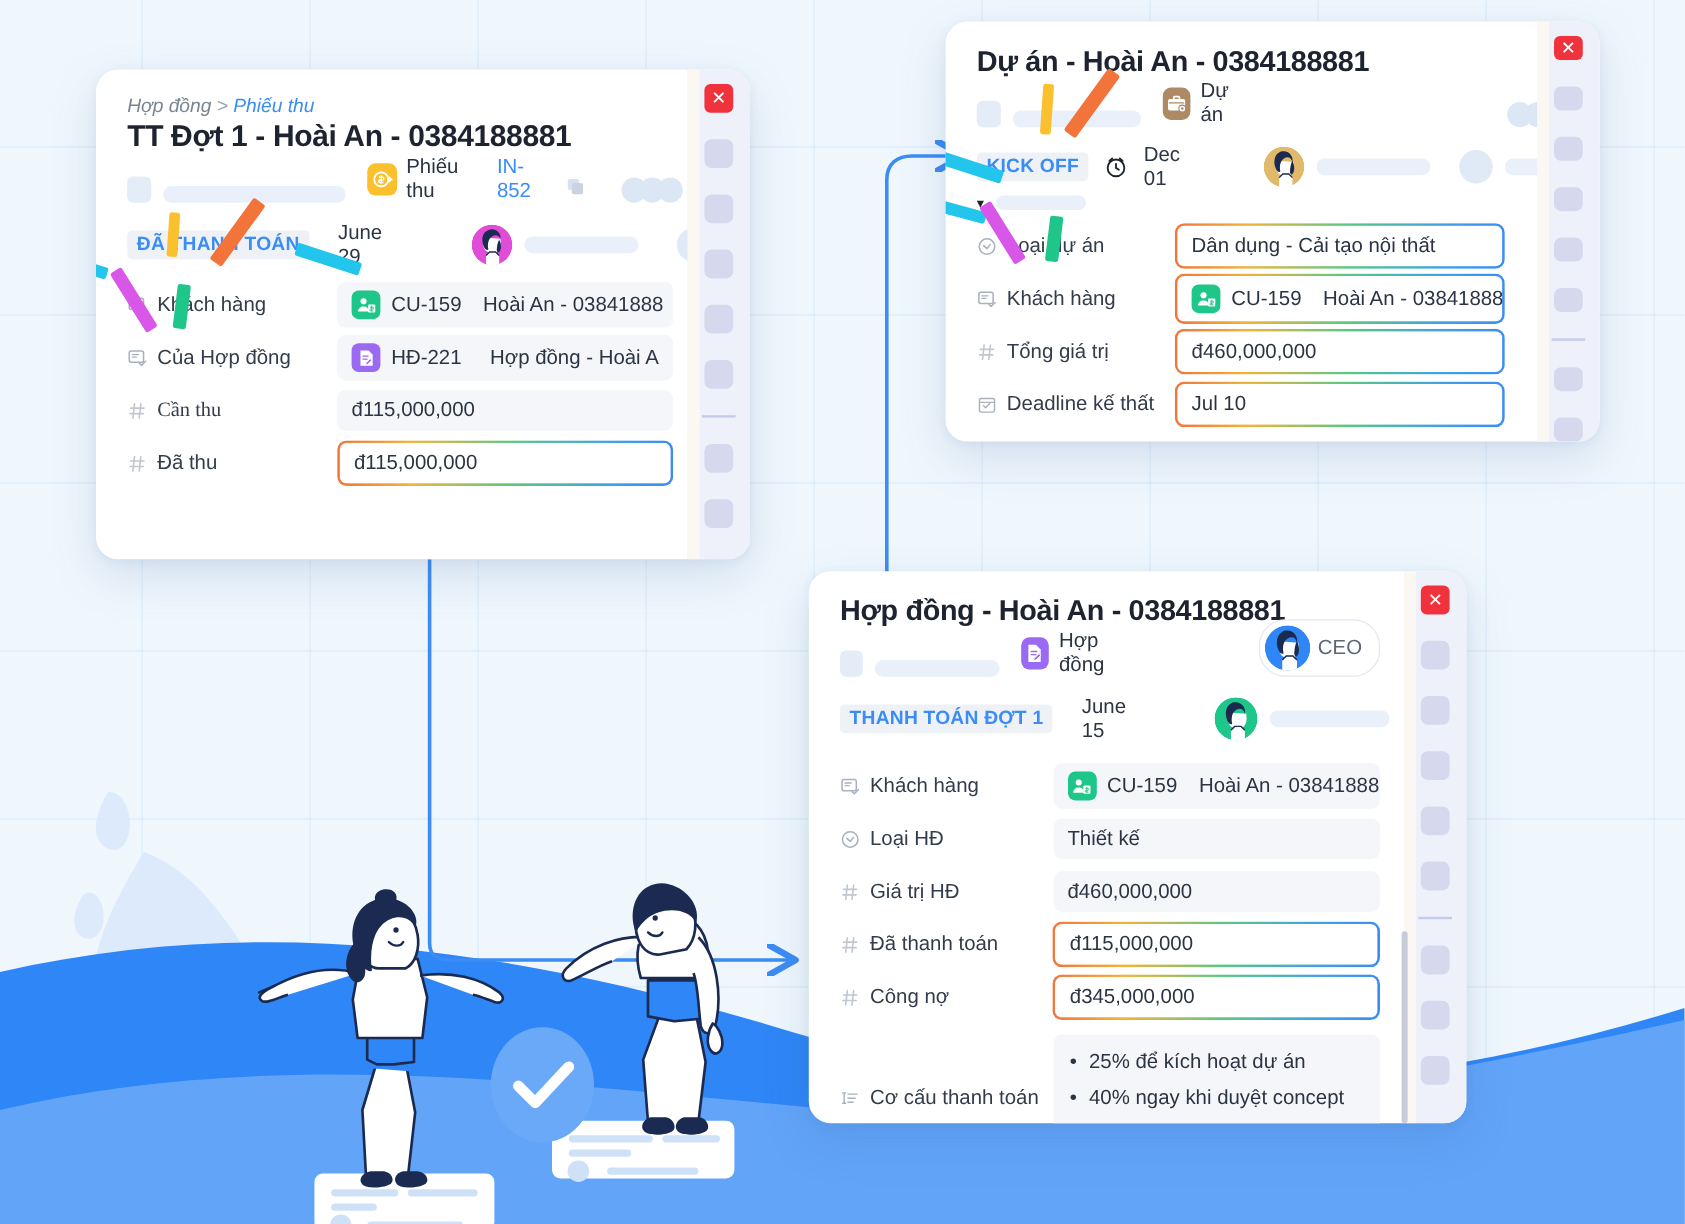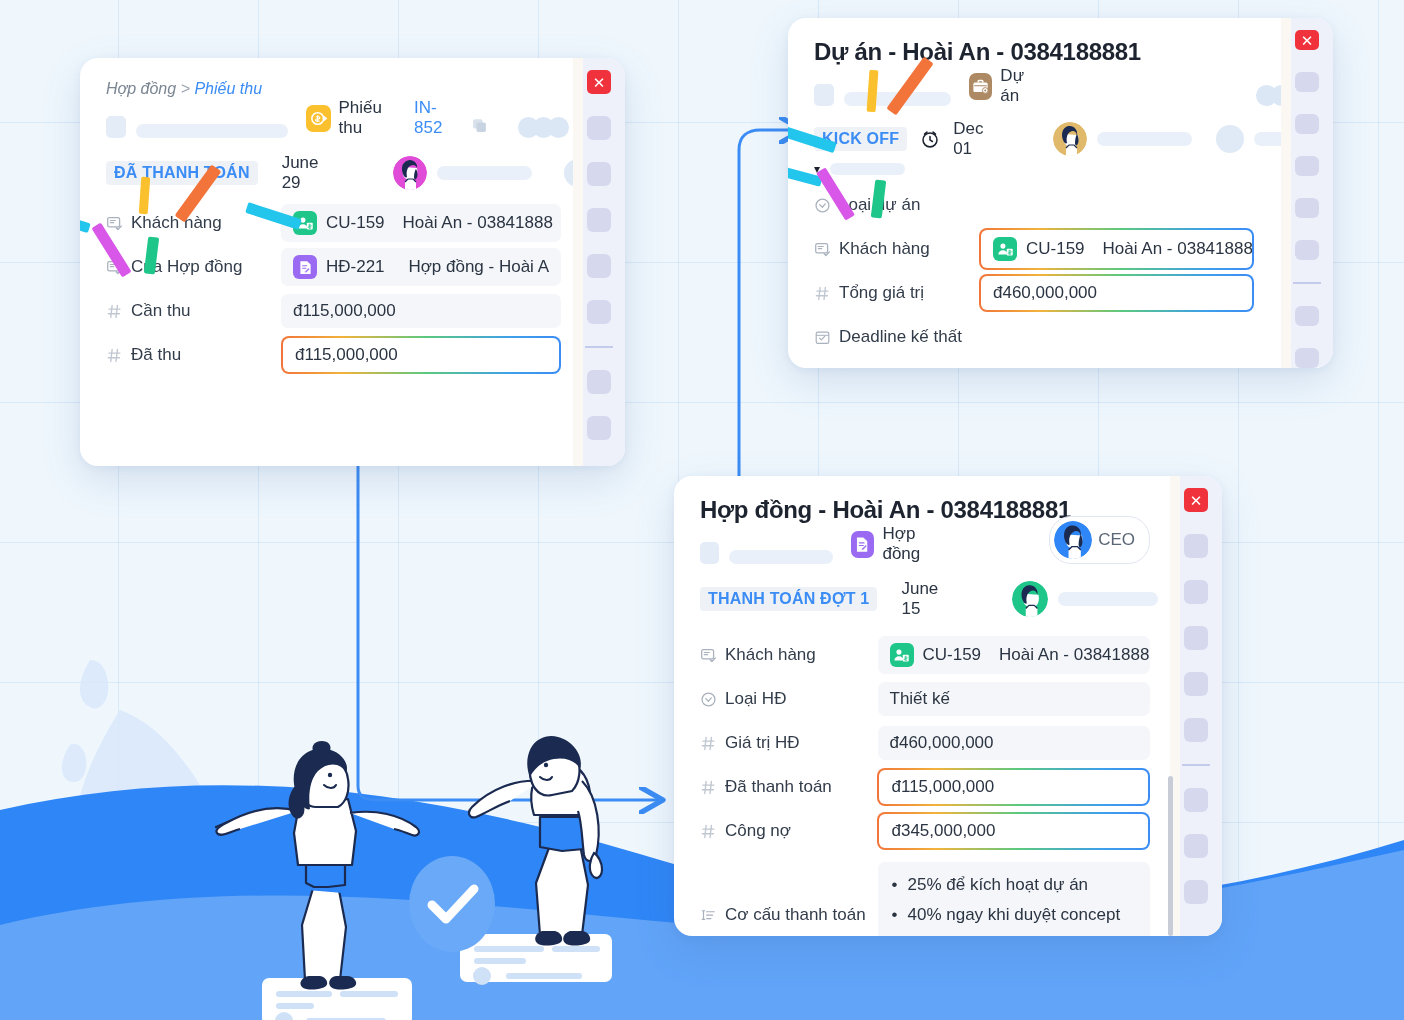--- a/index.html
+++ b/index.html
@@ -225,20 +225,21 @@
   </g>
 </svg>
 
 <div class="card" id="card-receipt" style="left:80px; top:58px; width:545px; height:408px;">
   <div class="card-body" style="padding-right:56px;">
     <div class="crumb">
       <span>Hợp đồng</span>
       <span class="crumb-sep">&gt;</span>
       <span class="crumb-link">Phiếu thu</span>
     </div>
+    <div class="card-title">TT Đợt 1 - Hoài An - 0384188881</div>
 
     <div class="meta-row">
       <div class="ph-sq"></div>
       <div class="ph-bar" style="width:165px;"></div>
       <div class="type-chip" style="margin-left:8px;">
         <span class="type-ico" style="background:#fbc02d;">
           <svg width="19" height="19" viewBox="0 0 24 24" fill="none">
             <circle cx="11" cy="12" r="7.4" stroke="#fff" stroke-width="1.9"></circle>
             <path d="M11 8.2v7.6M9.2 9.8h3.1a1.4 1.4 0 010 2.8h-2.6a1.4 1.4 0 000 2.8h3.1" stroke="#fff" stroke-width="1.5" stroke-linecap="round"></path>
             <path d="M18 12h4M19.6 10l2 2-2 2" stroke="#fff" stroke-width="1.9" stroke-linecap="round" stroke-linejoin="round"></path>
@@ -328,21 +329,21 @@
               </svg>
           </span>
           <span class="rec-code">HĐ-221</span>
           <span class="gap"></span>
           <span class="rec-name">Hợp đồng - Hoài A</span>
         </div>
       </div>
 
 
       <div class="frow">
-        <div class="flabel" style="width:175px;">
+        <div class="flabel" style="width:175px;font-family:Liberation Serif, serif;">
           <span class="fi">
             <svg width="17" height="17" viewBox="0 0 20 20" fill="none">
                 <path d="M7.2 3l-1.6 14M13.4 3l-1.6 14M3.4 7.2h13M2.8 12.6h13" stroke="#b6bec9" stroke-width="1.6" stroke-linecap="round"></path>
               </svg>
           </span>
           <span>Cần thu</span>
         </div>
         <div class="fval plain" style="width:280px;">đ115,000,000</div>
       </div>
 
@@ -442,20 +443,21 @@
       <div class="frow">
         <div class="flabel" style="width:165px;">
           <span class="fi">
             <svg width="17" height="17" viewBox="0 0 20 20" fill="none">
                 <circle cx="10" cy="10" r="7.6" stroke="#9aa4b2" stroke-width="1.5"></circle>
                 <path d="M6.8 9l3.2 3 3.2-4" stroke="#9aa4b2" stroke-width="1.5" fill="none" stroke-linecap="round" stroke-linejoin="round"></path>
               </svg>
           </span>
           <span>Loại dự án</span>
         </div>
+        <div class="fval hl" style="width:275px;">Dân dụng - Cải tạo nội thất</div>
       </div>
 
       <div class="frow">
         <div class="flabel" style="width:165px;">
           <span class="fi">
             <svg width="17" height="17" viewBox="0 0 20 20" fill="none">
                 <rect x="2" y="3" width="14" height="11" rx="2" stroke="#9aa4b2" stroke-width="1.5"></rect>
                 <path d="M5 6.5h6M5 9h4" stroke="#9aa4b2" stroke-width="1.3" stroke-linecap="round"></path>
                 <path d="M12 15l2 2 4-4" stroke="#9aa4b2" stroke-width="1.5" fill="none" stroke-linecap="round" stroke-linejoin="round"></path>
               </svg>
@@ -493,20 +495,21 @@
         <div class="flabel" style="width:165px;">
           <span class="fi">
             <svg width="17" height="17" viewBox="0 0 20 20" fill="none">
                 <rect x="2.6" y="3.6" width="14.8" height="13.4" rx="2" stroke="#9aa4b2" stroke-width="1.4"></rect>
                 <path d="M2.6 7.4h14.8" stroke="#9aa4b2" stroke-width="1.2"></path>
                 <path d="M6.6 10.8l2 2 4-4.2" stroke="#9aa4b2" stroke-width="1.4" fill="none" stroke-linecap="round" stroke-linejoin="round"></path>
               </svg>
           </span>
           <span>Deadline kế thất</span>
         </div>
+        <div class="fval hl" style="width:275px;">Jul 10</div>
       </div>
     </div>
   </div>
 
   <div class="rail">
     <div class="rail-close">✕</div>
     <div class="rail-item"></div>
     <div class="rail-item"></div>
     <div class="rail-item"></div>
     <div class="rail-item"></div>

